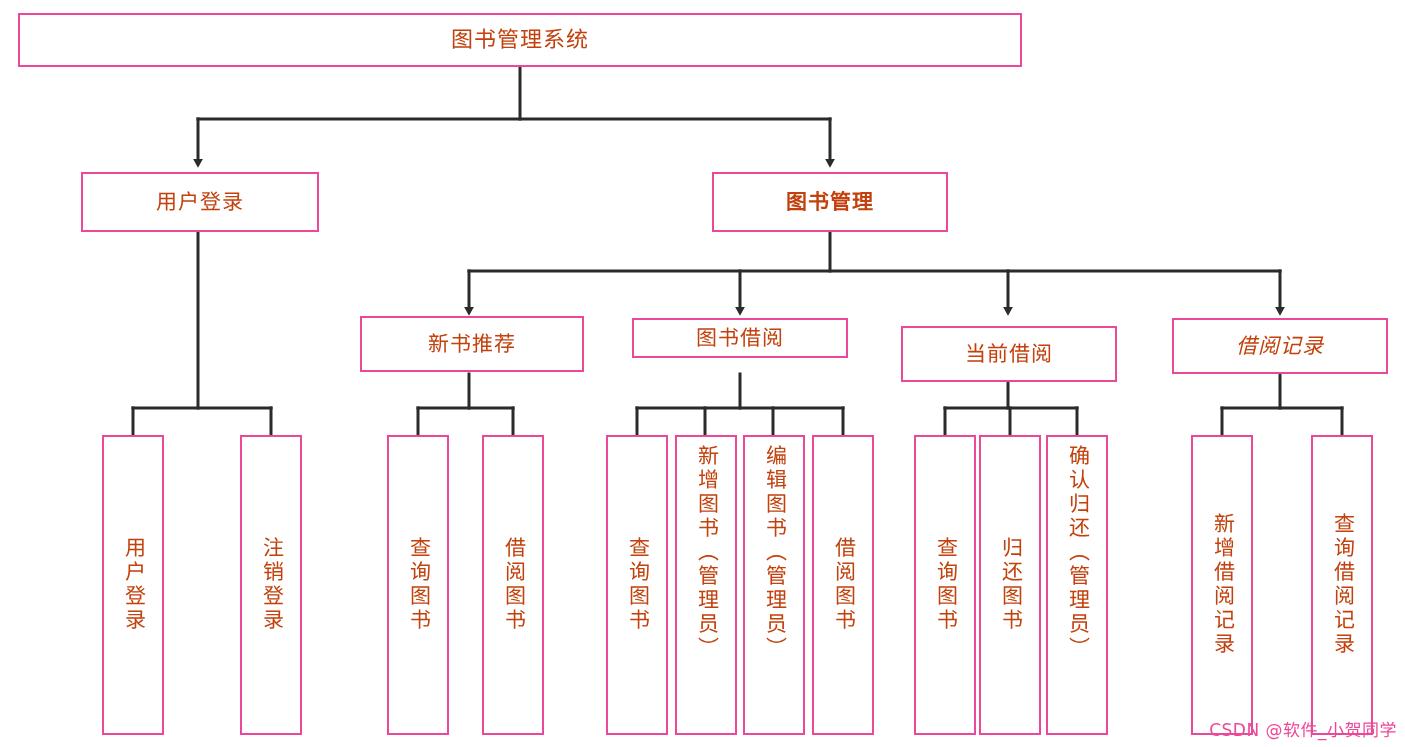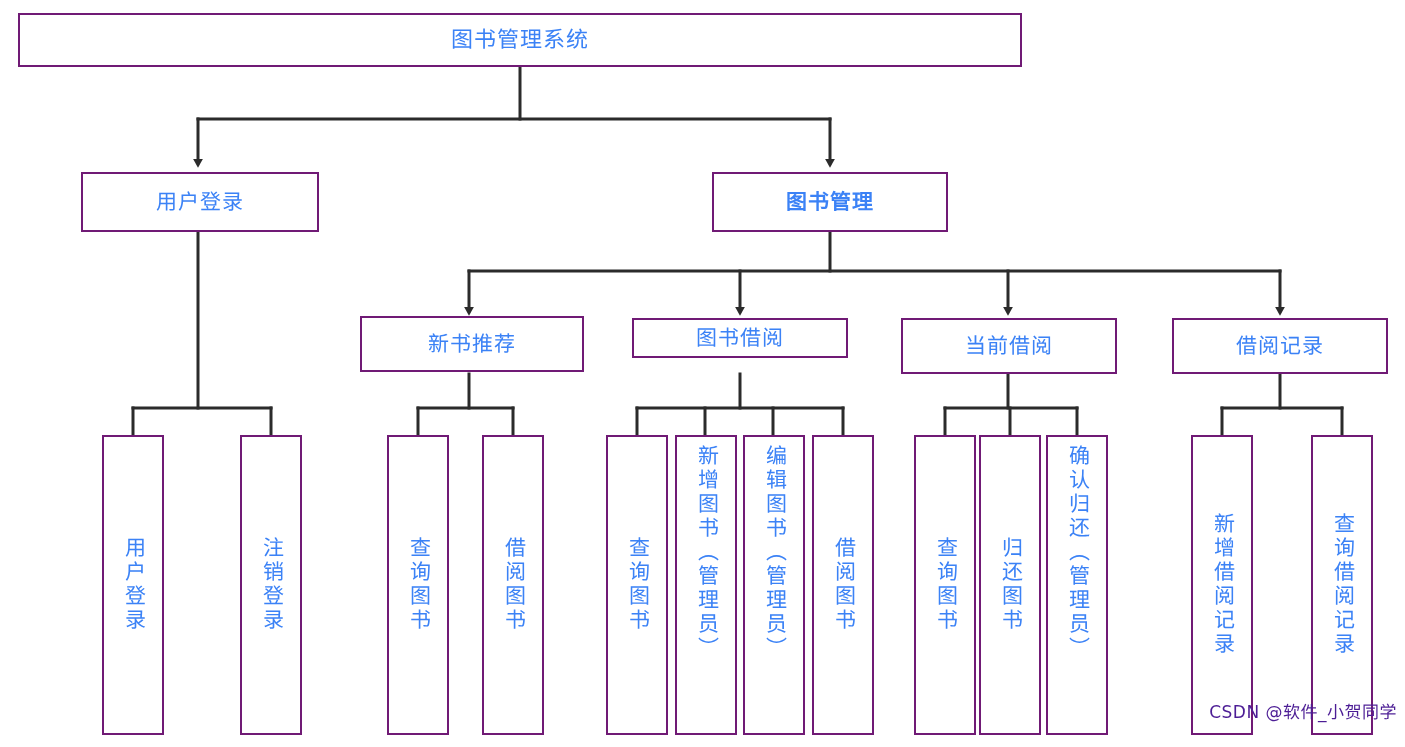--- a/index.html
+++ b/index.html
@@ -20,26 +20,26 @@
     position: absolute;
     left: 0;
     top: 0;
     width: 1405px;
     height: 747px;
     pointer-events: none;
   }
   .node {
     position: absolute;
     box-sizing: border-box;
-    border: 2px solid #701a75;
+    border: 2px solid #ec4899;
     background: #ffffff;
     display: flex;
     align-items: center;
     justify-content: center;
-    color: #3b82f6;
+    color: #c2410c;
   }
   .node-label {
     display: block;
     text-align: center;
     line-height: 1.15;
     white-space: nowrap;
   }
   
   .node.h .node-label {
     font-size: 21px;
@@ -62,23 +62,23 @@
     line-height: 1.1;
     white-space: nowrap;
   }
   .node.v.mid {
     align-items: center;
     padding-top: 0;
   }
   .watermark {
     position: absolute;
     right: 8px;
-    bottom: 24px;
+    bottom: 6px;
     font-size: 17px;
-    color: #4c1d95;
+    color: #ec4899;
     letter-spacing: 0.5px;
     white-space: nowrap;
     font-family: "DejaVu Sans", "Liberation Sans", sans-serif;
   }
 </style>
 </head>
 <body>
 
 <div id="canvas">
 
@@ -146,25 +146,25 @@
   </div>
 
   <div class="node h" style="left:360px; top:316px; width:224px; height:56px;">
     <span class="node-label">新书推荐</span>
   </div>
 
   <div class="node h" style="left:632px; top:318px; width:216px; height:40px;">
     <span class="node-label">图书借阅</span>
   </div>
 
-  <div class="node h" style="left:901px; top:318px; width:216px; height:56px;">
+  <div class="node h" style="left:901px; top:326px; width:216px; height:56px;">
     <span class="node-label">当前借阅</span>
   </div>
 
-  <div class="node h" style="left:1172px; top:318px; width:216px; height:56px;">
+  <div class="node h" style="left:1172px; top:318px; width:216px; height:56px;font-style:italic;">
     <span class="node-label">借阅记录</span>
   </div>
 
   <div class="node v mid" style="left:102px; top:435px; width:62px; height:300px;">
     <span class="node-label">用户登录</span>
   </div>
 
   <div class="node v mid" style="left:240px; top:435px; width:62px; height:300px;">
     <span class="node-label">注销登录</span>
   </div>

